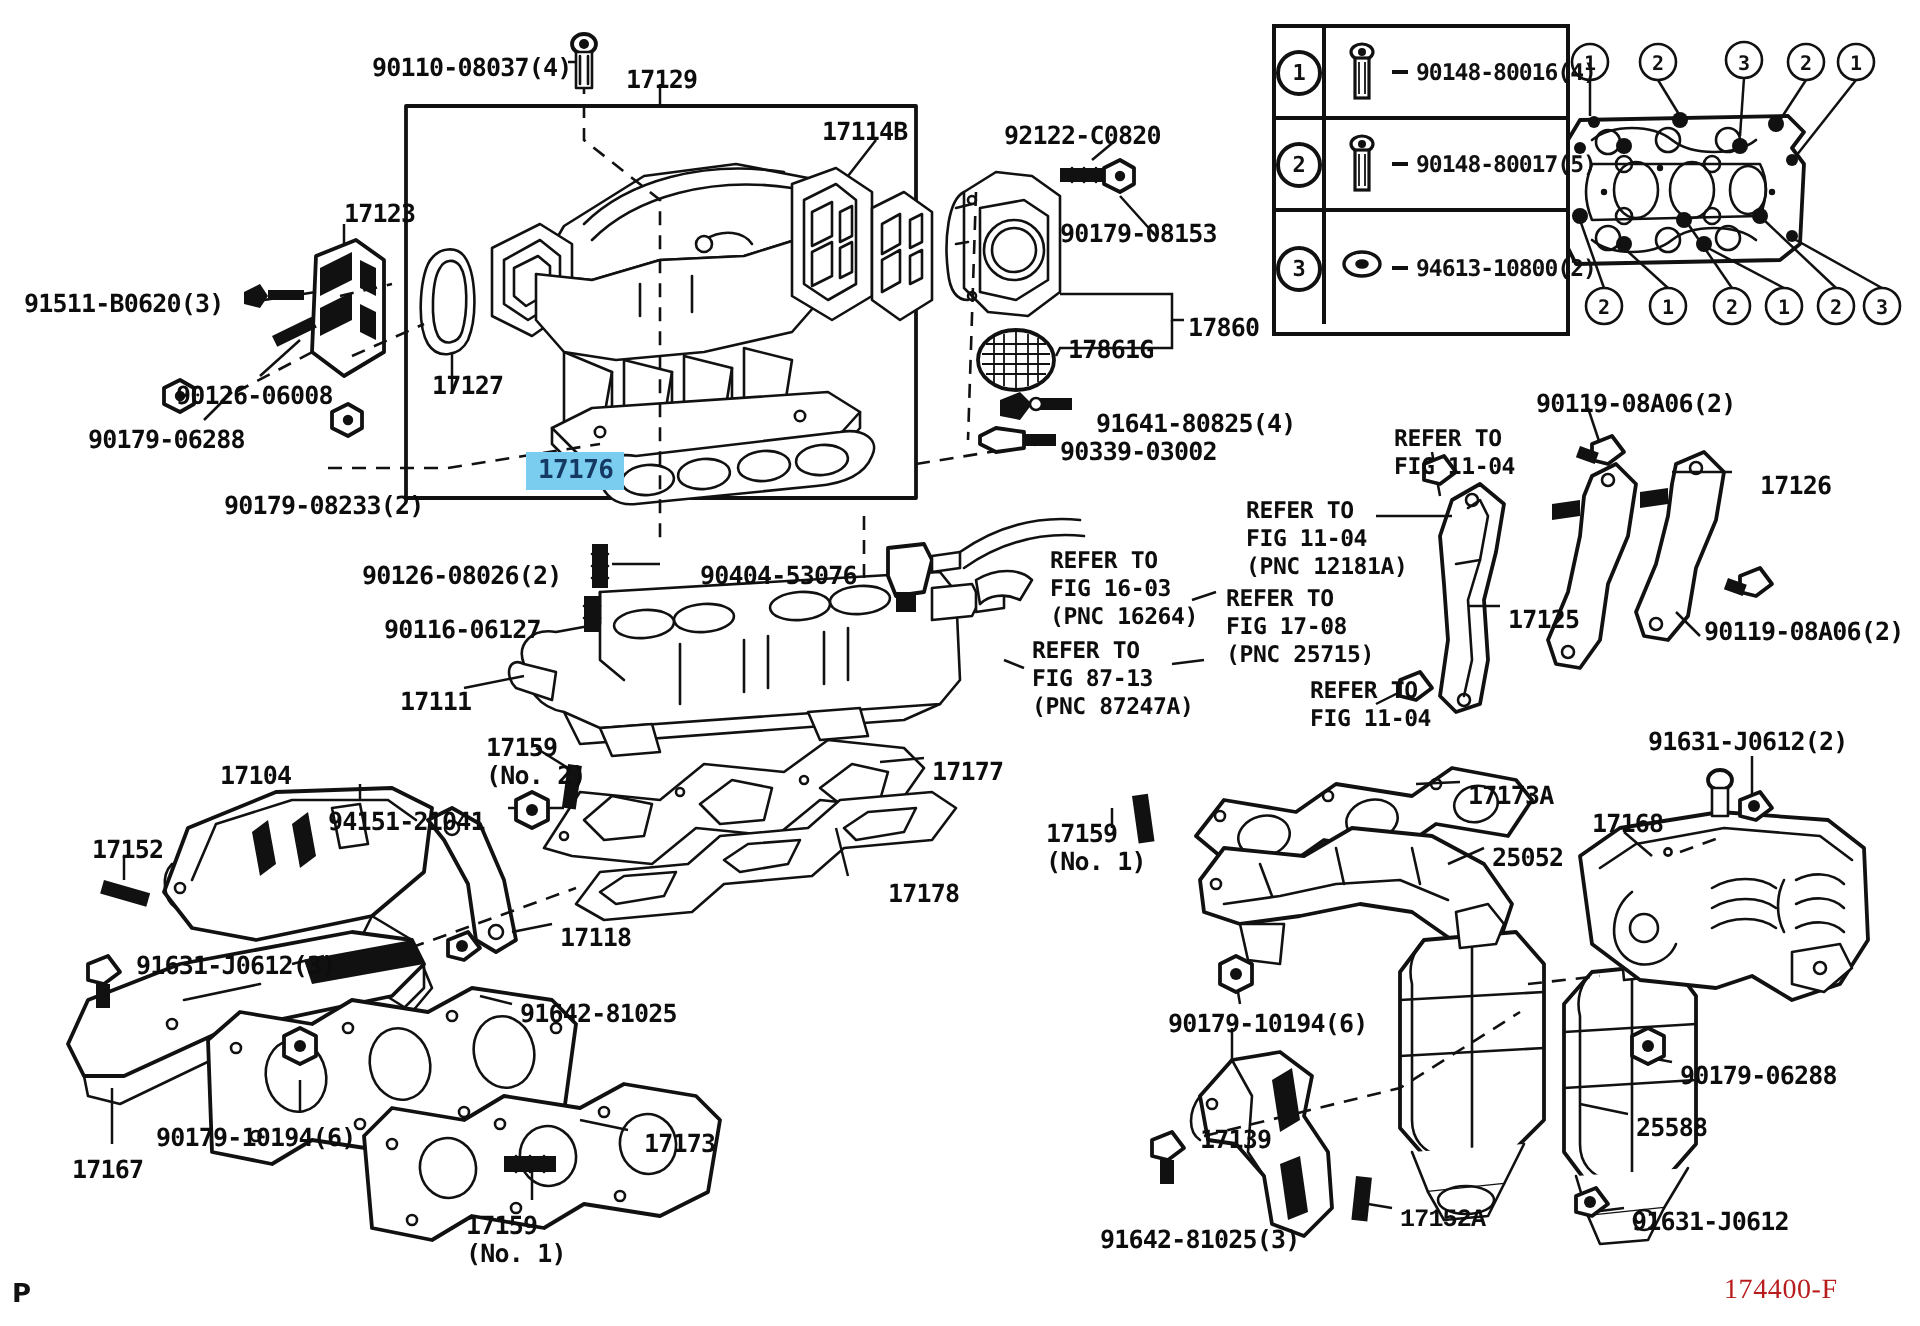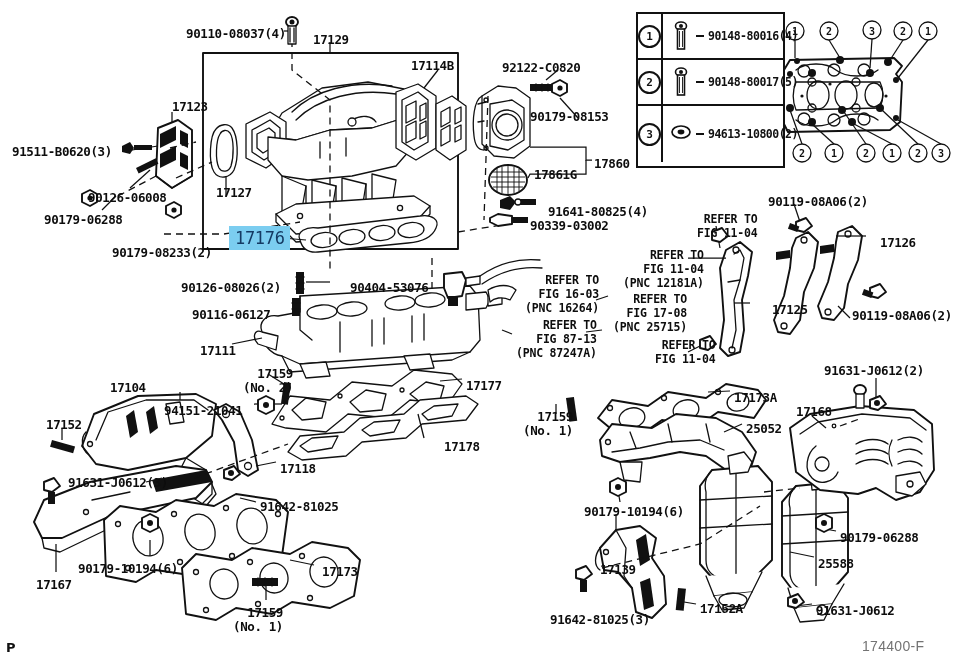--- a/index.html
+++ b/index.html
@@ -26,34 +26,35 @@
     line-height:13px;
   }
   .lbl.two{line-height:13.5px;}
   .lbl.ref{font-size:11.5px;letter-spacing:-0.2px;line-height:14px;}
   
   .hl{
     position:absolute;
     background:#7bcdf0;
     color:#143a63;
     font-family:"DejaVu Sans Mono","Liberation Mono",monospace;
-    font-size:17px;font-weight:normal;letter-spacing:-0.3px;
+    font-size:13px;font-weight:bold;letter-spacing:-0.3px;
     padding:2px 5px 2px 6px;
     white-space:nowrap;
+    margin-left:34px;
   }
   
   .corner{
     position:absolute;
     font-family:"DejaVu Sans","Liberation Sans",sans-serif;
     font-size:13px;font-weight:bold;color:#111;
   }
   .figno{
     position:absolute;
-    font-family:Liberation Sans, sans-serif;
-    font-size:14px;font-weight:normal;color:#737373;letter-spacing:0.3px;
+    font-family:Liberation Serif, serif;
+    font-size:14px;font-weight:normal;color:#b91c1c;letter-spacing:0.3px;
   }
   
   #art{position:absolute;left:0;top:0;width:960px;height:663px;}
   
   .legend-box{
     position:absolute;
     border:2px solid #111;
     background:#fff;
   }
   .legend-row{
@@ -71,21 +72,21 @@
     display:flex;align-items:center;justify-content:center;
     font-family:"DejaVu Sans Mono","Liberation Mono",monospace;
     font-size:11px;font-weight:bold;color:#111;
   }
   .legend-body{flex:1;display:flex;flex-direction:column;padding-left:7px;}
   .legend-line{display:flex;align-items:center;gap:4px;height:22px;}
   .legend-txt{
     font-family:"DejaVu Sans Mono","Liberation Mono",monospace;
     font-size:11.5px;font-weight:bold;color:#111;letter-spacing:-0.5px;white-space:nowrap;
   }
-  .cb{display:block;text-align:right;}
+  .cb{display:block;}
 </style>
 </head>
 <body>
 
 <div id="page">
 
   <svg id="art" viewBox="0 0 960 663">
     <defs>
       <style>
         .s{fill:none;stroke:#111;stroke-width:1.3;stroke-linejoin:round;stroke-linecap:round;}
@@ -797,21 +798,21 @@
       <div class="lbl" style="left: 594px; top: 157px;">17860</div>
       <div class="lbl" style="left: 534px; top: 168px;">17861G</div>
       <div class="lbl" style="left: 216px; top: 186px;">17127</div>
       <div class="lbl" style="left: 88px; top: 191px;">90126-06008</div>
       <div class="lbl" style="left: 44px; top: 213px;">90179-06288</div>
       <div class="lbl" style="left: 548px; top: 205px;">91641-80825(4)</div>
       <div class="lbl" style="left: 530px; top: 219px;">90339-03002</div>
       <div class="lbl" style="left: 768px; top: 195px;">90119-08A06(2)</div>
       <div class="lbl" style="left: 880px; top: 236px;">17126</div>
       <div class="lbl" style="left: 112px; top: 246px;">90179-08233(2)</div>
-      <div class="lbl" style="left: 754px; top: 303px; margin-left: 18px;">17125</div>
+      <div class="lbl" style="left: 754px; top: 303px;">17125</div>
       <div class="lbl" style="left: 852px; top: 309px;">90119-08A06(2)</div>
       <div class="lbl" style="left: 181px; top: 281px;">90126-08026(2)</div>
       <div class="lbl" style="left: 350px; top: 281px;">90404-53076</div>
       <div class="lbl" style="left: 192px; top: 308px;">90116-06127</div>
       <div class="lbl" style="left: 200px; top: 344px;">17111</div>
       <div class="lbl" style="left: 110px; top: 381px;">17104</div>
       <div class="lbl" style="left: 164px; top: 404px;">94151-21041</div>
       <div class="lbl" style="left: 46px; top: 418px;">17152</div>
       <div class="lbl" style="left: 466px; top: 379px;">17177</div>
       <div class="lbl" style="left: 734px; top: 391px;">17173A</div>

